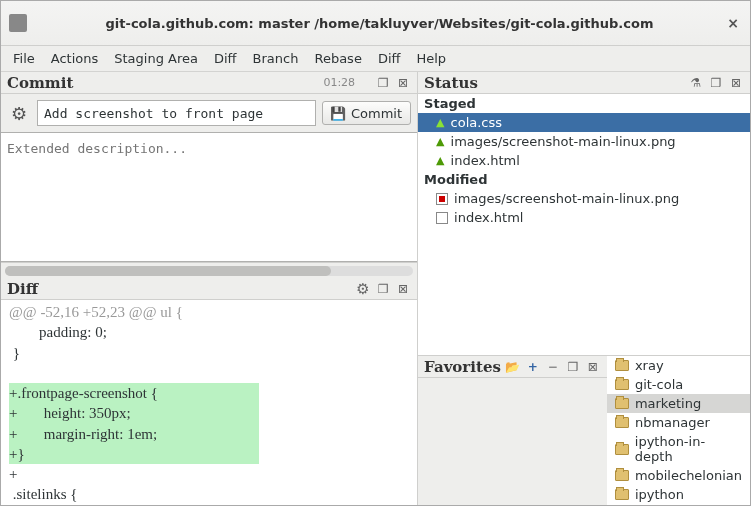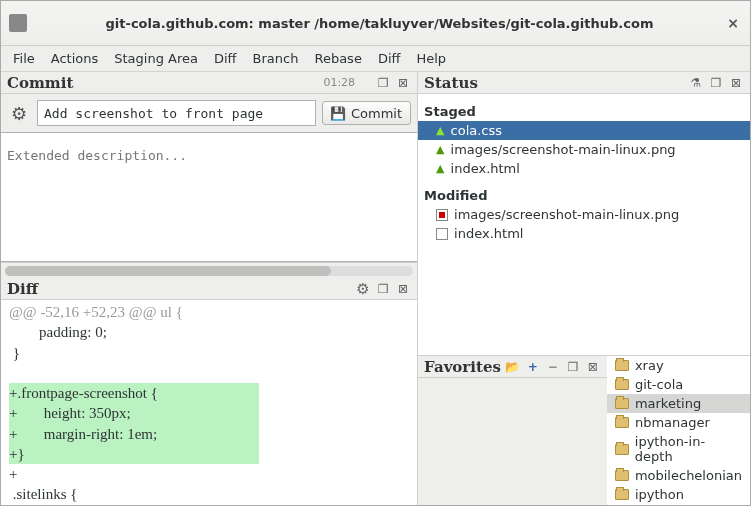--- a/index.html
+++ b/index.html
@@ -88,21 +88,21 @@
   display: flex; align-items: center; gap: 4px;
   cursor: pointer;
   font-size: 13px;
 }
 .commit-btn .disk { color: #4e9a06; font-size: 13px; }
 .desc-area {
   flex: 0 0 130px;
   border: 1px solid #b0b0ae;
   border-left: none; border-right: none;
   background: #fff;
-  padding: 15px 6px;
+  padding: 8px 6px;
   font-family: "DejaVu Sans Mono", monospace;
   font-size: 13px;
   color: #8b5cf6;
   resize: none;
   overflow: auto;
 }
 .hscroll {
   height: 16px;
   background: #eeeeec;
   border-top: 1px solid #cfcfcd;
@@ -135,21 +135,21 @@
 .diff-add { color: #2e3436; }
 .diff-add-bg { background: #baf2c2; display: inline-block; min-width: 250px; }
 .diff-del-bg { background: #f8b7b7; display: inline-block; min-width: 250px; color: #2e3436; }
 .status-body {
   flex: 1;
   background: #fff;
   border-bottom: 1px solid #cfcfcd;
   overflow: auto;
   font-size: 13px;
 }
-.status-section { font-weight: bold; padding: 2px 6px; margin-top: 8px; }
+.status-section { font-weight: bold; padding: 2px 6px; }
 .status-item {
   display: flex; align-items: center; gap: 6px;
   padding: 2px 6px 2px 18px;
   cursor: pointer;
 }
 .status-item.selected { background: #3b6ea5; color: #fff; }
 .tri-green { color: #4e9a06; font-size: 11px; }
 .status-item.selected .tri-green { color: #8ae234; }
 .file-icon { width: 12px; height: 12px; border: 1px solid #888; background: #fff; display: inline-block; position: relative; }
 .file-icon.red::after { content:""; position:absolute; inset:2px; background:#cc0000; }

